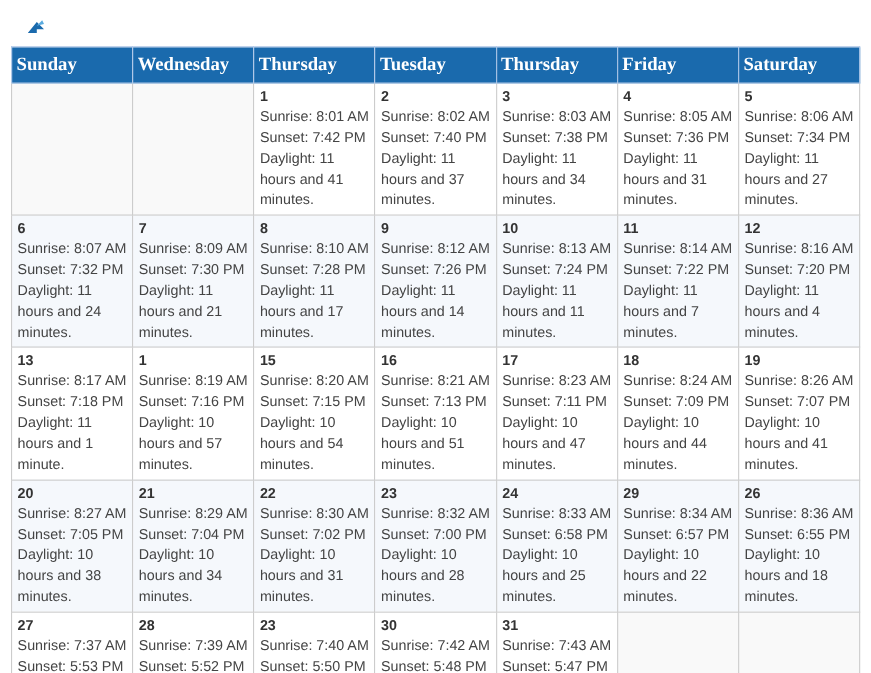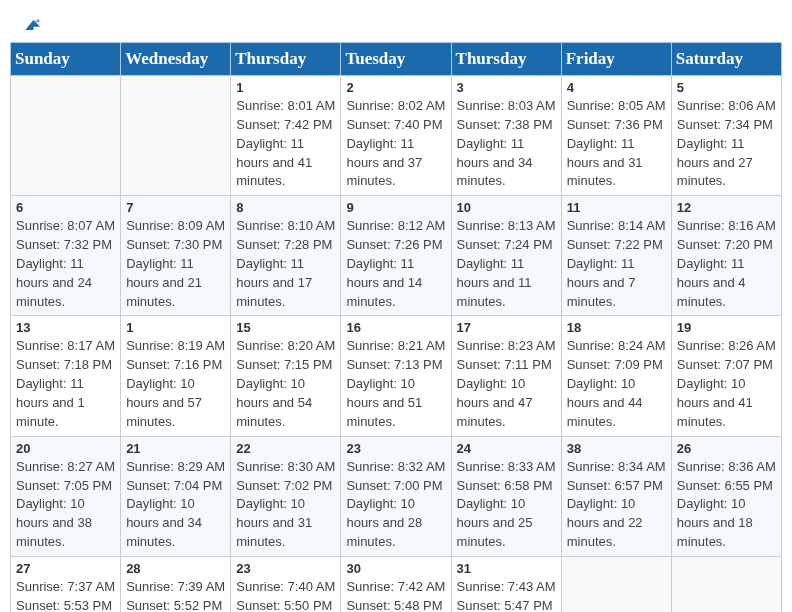--- a/index.html
+++ b/index.html
@@ -228,21 +228,21 @@
         </td>
         <td>
           <span class="day-num">23</span>
           <div class="day-info">Sunrise: 8:32 AM<br>Sunset: 7:00 PM<br>Daylight: 10 hours and 28 minutes.</div>
         </td>
         <td>
           <span class="day-num">24</span>
           <div class="day-info">Sunrise: 8:33 AM<br>Sunset: 6:58 PM<br>Daylight: 10 hours and 25 minutes.</div>
         </td>
         <td>
-          <span class="day-num">38</span>
+          <span class="day-num">29</span>
           <div class="day-info">Sunrise: 8:34 AM<br>Sunset: 6:57 PM<br>Daylight: 10 hours and 22 minutes.</div>
         </td>
         <td>
           <span class="day-num">26</span>
           <div class="day-info">Sunrise: 8:36 AM<br>Sunset: 6:55 PM<br>Daylight: 10 hours and 18 minutes.</div>
         </td>
       </tr>
       <tr>
         <td>
           <span class="day-num">27</span>

